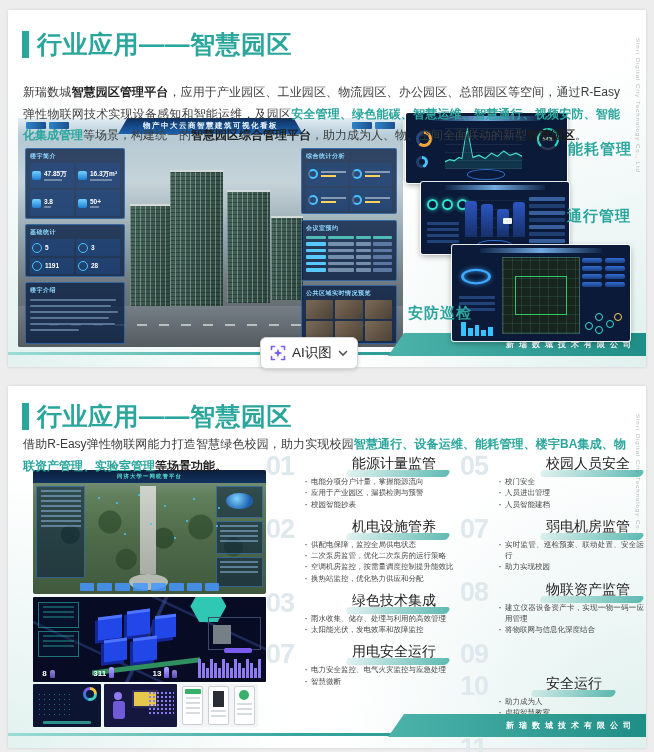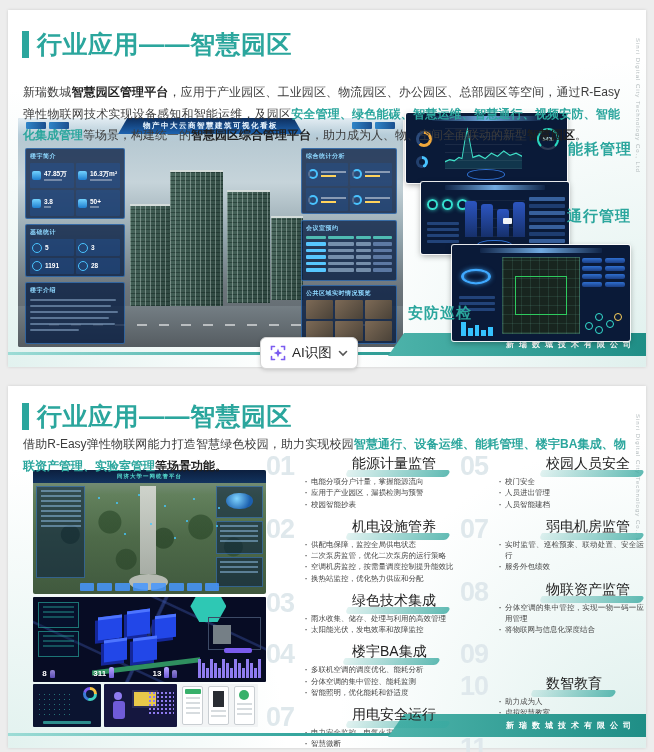--- a/index.html
+++ b/index.html
@@ -717,31 +717,20 @@
     <div class="sec-num">03</div>
     <div class="sec-body">
       <div class="sec-title">绿色技术集成</div>
       <div class="sec-bullets">
               <div class="bullet">雨水收集、储存、处理与利用的高效管理</div>
               <div class="bullet">太阳能光伏，发电效率和故障监控</div>
             </div>
     </div>
   </div>
 
-  <div class="sec">
-    <div class="sec-num">04</div>
-    <div class="sec-body">
-      <div class="sec-title">楼宇BA集成</div>
-      <div class="sec-bullets">
-              <div class="bullet">多联机空调的调度优化、能耗分析</div>
-              <div class="bullet">分体空调的集中管控、能耗监测</div>
-              <div class="bullet">智能照明，优化能耗和舒适度</div>
-            </div>
-    </div>
-  </div>
 
   <div class="sec">
     <div class="sec-num">07</div>
     <div class="sec-body">
       <div class="sec-title">用电安全运行</div>
       <div class="sec-bullets">
               <div class="bullet">电力安全监控、电气火灾监控与应急处理</div>
               <div class="bullet">智慧微断</div>
             </div>
     </div>
@@ -759,44 +748,44 @@
             </div>
     </div>
   </div>
 
   <div class="sec">
     <div class="sec-num">07</div>
     <div class="sec-body">
       <div class="sec-title">弱电机房监管</div>
       <div class="sec-bullets">
               <div class="bullet">实时监管、巡检预案、联动处置、安全运行</div>
-              <div class="bullet">服务外包绩效</div>
+              <div class="bullet">助力实现校园</div>
             </div>
     </div>
   </div>
 
   <div class="sec">
     <div class="sec-num">08</div>
     <div class="sec-body">
       <div class="sec-title">物联资产监管</div>
       <div class="sec-bullets">
-              <div class="bullet">分体空调的集中管控，实现一物一码一应用管理</div>
+              <div class="bullet">建立仪器设备资产卡，实现一物一码一应用管理</div>
               <div class="bullet">将物联网与信息化深度结合</div>
             </div>
     </div>
   </div>
 
   <div class="sec">
     <div class="sec-num">09</div>
   </div>
 
   <div class="sec">
     <div class="sec-num">10</div>
     <div class="sec-body">
-      <div class="sec-title">数智教育</div>
+      <div class="sec-title">安全运行</div>
       <div class="sec-bullets">
               <div class="bullet">助力成为人</div>
               <div class="bullet">虚拟智慧教室</div>
               <div class="bullet">优化能耗和舒适度</div>
             </div>
     </div>
   </div>
 
   <div class="sec">
     <div class="sec-num">11</div>

